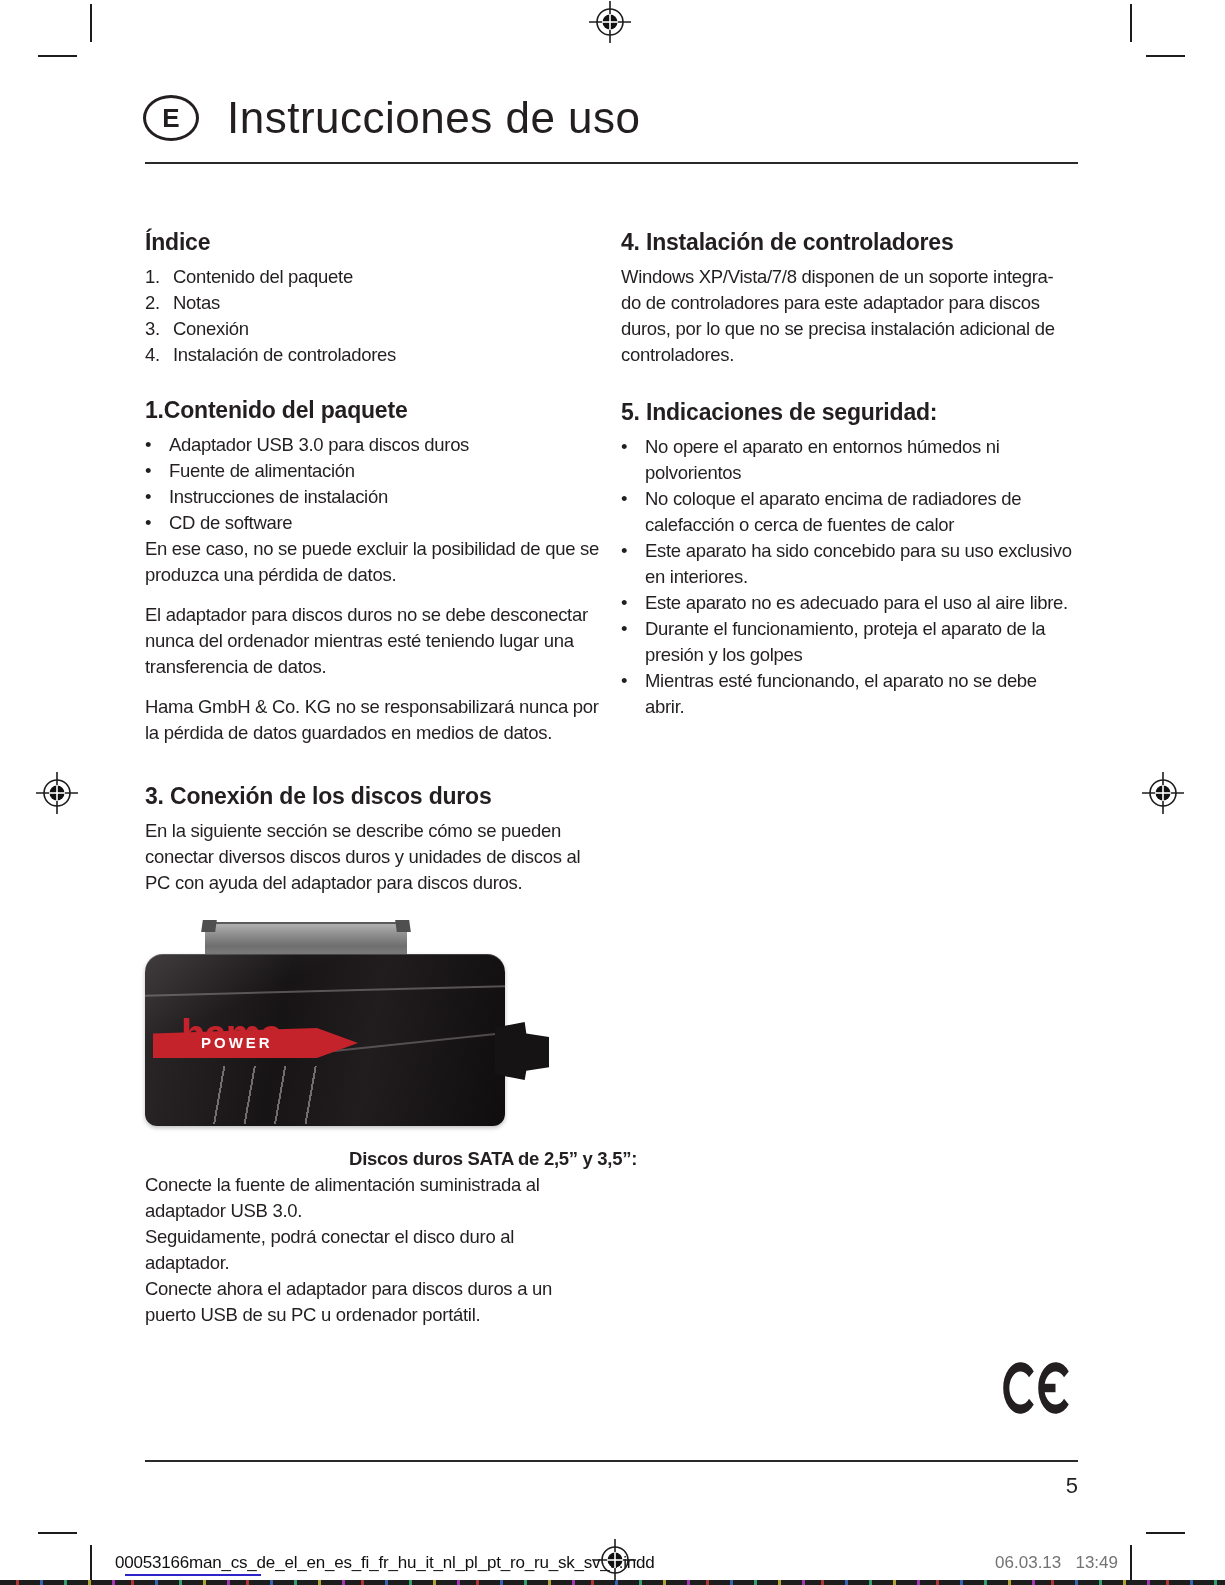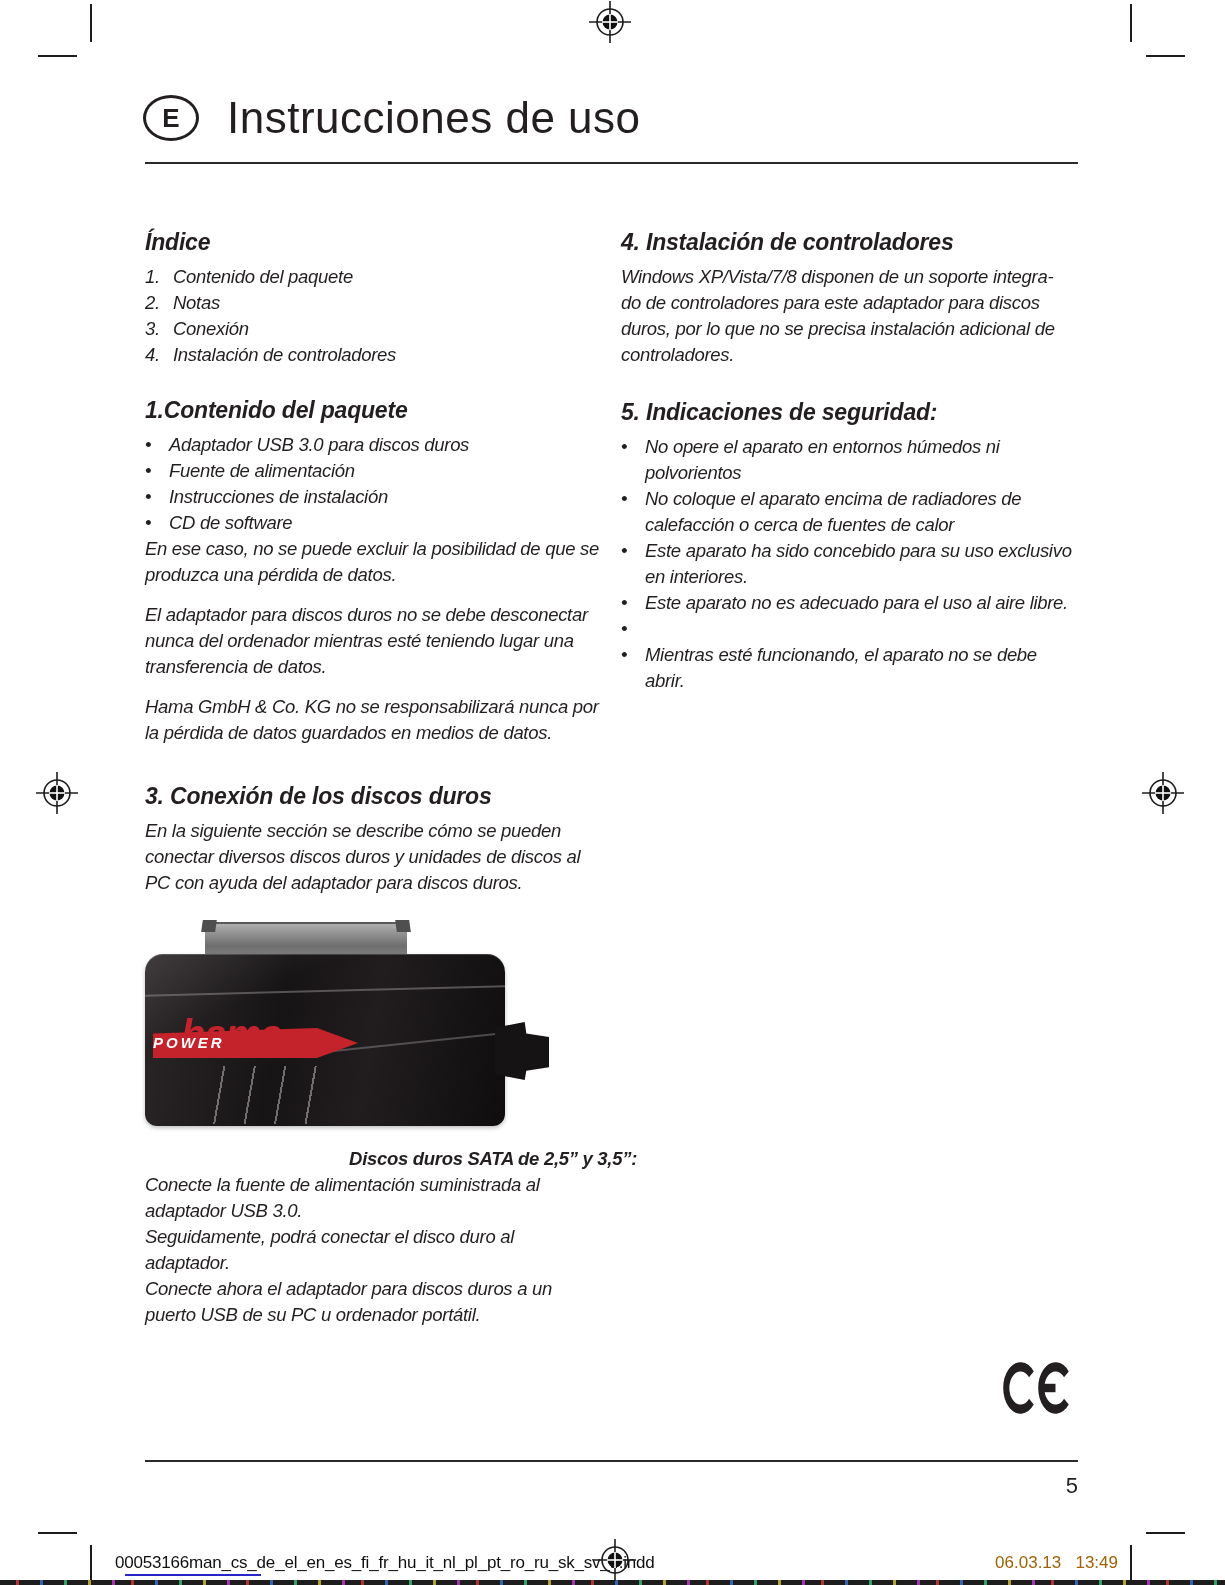--- a/index.html
+++ b/index.html
@@ -6,21 +6,21 @@
   .page{position:relative;width:1225px;height:1585px;background:#ffffff;overflow:hidden;
         font-family:"Liberation Sans","DejaVu Sans",sans-serif;color:#231f20;}
   
   .header{position:absolute;left:143px;top:90px;height:56px;display:flex;align-items:center;}
   .lang-badge{width:50px;height:40px;border:3px solid #231f20;border-radius:50%;
               display:flex;align-items:center;justify-content:center;
               font-size:26px;font-weight:700;line-height:1;}
   .title{margin-left:28px;font-size:44px;font-weight:400;letter-spacing:.5px;white-space:nowrap;}
   .header-rule{position:absolute;left:145px;top:162px;width:933px;height:2px;background:#2a2a2a;}
   
-  .col{position:absolute;font-size:18.5px;line-height:26px;letter-spacing:-0.3px;font-style:italic;}
+  .col{position:absolute;font-size:18.5px;line-height:26px;letter-spacing:-0.3px;}
   .col-left{left:145px;top:228px;width:492px;}
   .col-right{left:621px;top:228px;width:470px;}
   h3{font-size:23px;line-height:28px;margin:0 0 8px 0;font-weight:700;letter-spacing:-0.2px;}
   .mt-sec{margin-top:28px;}
   .mt-sec2{margin-top:26px;}
   .mt-sec3{margin-top:36px;}
   .mt-sec5{margin-top:30px;}
   .p{white-space:pre-line;margin:0 0 14px 0;}
   .p:last-child{margin-bottom:0;}
   .toc-row{display:flex;}
@@ -44,36 +44,36 @@
               linear-gradient(100deg,#2b2729 0%,#171415 38%,#211d1f 62%,#0f0d0e 100%);
             box-shadow:inset 0 1px 0 rgba(255,255,255,.18), 0 2px 4px rgba(0,0,0,.25);}
   .seam{position:absolute;left:0;top:36px;width:100%;height:2px;background:rgba(140,135,138,.55);
         transform:rotate(-1.5deg);}
   .seam2{position:absolute;left:150px;top:88px;width:230px;height:2px;background:rgba(150,145,148,.45);
          transform:rotate(-6deg);}
   .brand{position:absolute;left:36px;top:26px;font-size:40px;font-weight:700;
          letter-spacing:-1px;color:#c4232b;margin-top:41px;}
   .power{position:absolute;left:8px;top:74px;width:205px;height:30px;background:#c4232b;
          clip-path:polygon(0 18%,80% 0,100% 50%,80% 100%,0 100%);
-         display:flex;align-items:center;box-sizing:border-box;
+         display:flex;align-items:center;padding-left:48px;box-sizing:border-box;
          color:#fff;font-size:15px;font-weight:700;letter-spacing:3px;}
   .ribs{position:absolute;left:58px;top:112px;width:126px;height:58px;
         background:repeating-linear-gradient(100deg,transparent 0 20px,rgba(200,195,190,.5) 20px 22px,transparent 22px 30px);}
   .usb{position:absolute;left:350px;top:112px;width:54px;height:58px;background:#161314;
        clip-path:polygon(0 10%,55% 0,58% 20%,100% 26%,100% 78%,58% 84%,55% 100%,0 90%);}
   
   .ce{position:absolute;left:1003px;top:1362px;}
   .footer-rule{position:absolute;left:145px;top:1460px;width:933px;height:2px;background:#2a2a2a;}
   .page-num{position:absolute;left:1030px;top:1472px;width:48px;text-align:right;
             font-size:22px;line-height:28px;}
   .print-filename{position:absolute;left:115px;top:1553px;font-size:17px;letter-spacing:-0.2px;color:#101010;}
   .print-underline{position:absolute;left:125px;top:1574px;width:136px;height:2px;background:#2b24c9;}
   .print-overlay-num{position:absolute;left:611px;top:1552px;font-size:17px;color:#101010;z-index:1;}
   .print-date{position:absolute;left:958px;top:1553px;width:160px;text-align:right;
-              font-size:17px;white-space:pre;color:#a16207;}
+              font-size:17px;white-space:pre;color:#737373;}
   .colorbar{position:absolute;left:0;bottom:0;width:100%;height:5px;
             background:repeating-linear-gradient(90deg,
               #1d1d1d 0 16px,#b23434 16px 19px,#1d1d1d 19px 40px,#3464b2 40px 43px,
               #1d1d1d 43px 64px,#34a06a 64px 67px,#1d1d1d 67px 88px,#b2a434 88px 91px,
               #1d1d1d 91px 112px,#a434b2 112px 115px);}
   
   .crop{position:absolute;background:#1c1c1c;}
   .reg{position:absolute;width:44px;height:44px;z-index:2;}
 </style>
 </head>
@@ -228,20 +228,22 @@
       <span class="bullet">•</span>
       <span class="bullet-text">Este aparato ha sido concebido para su uso exclusivo
 en interiores.</span>
     </div>
     <div class="bullet-row">
       <span class="bullet">•</span>
       <span class="bullet-text">Este aparato no es adecuado para el uso al aire libre.</span>
     </div>
     <div class="bullet-row">
       <span class="bullet">•</span>
+      <span class="bullet-text">Durante el funcionamiento, proteja el aparato de la
+presión y los golpes</span>
     </div>
     <div class="bullet-row">
       <span class="bullet">•</span>
       <span class="bullet-text">Mientras esté funcionando, el aparato no se debe
 abrir.</span>
     </div>
   </div>
 
   <svg class="ce" width="70" height="52" viewBox="0 0 64 32" preserveAspectRatio="none">
     <path d="M 25.96 7.64 A 13 13 0 1 0 25.96 24.36" fill="none" stroke="#231f20" stroke-width="5.6"></path>

